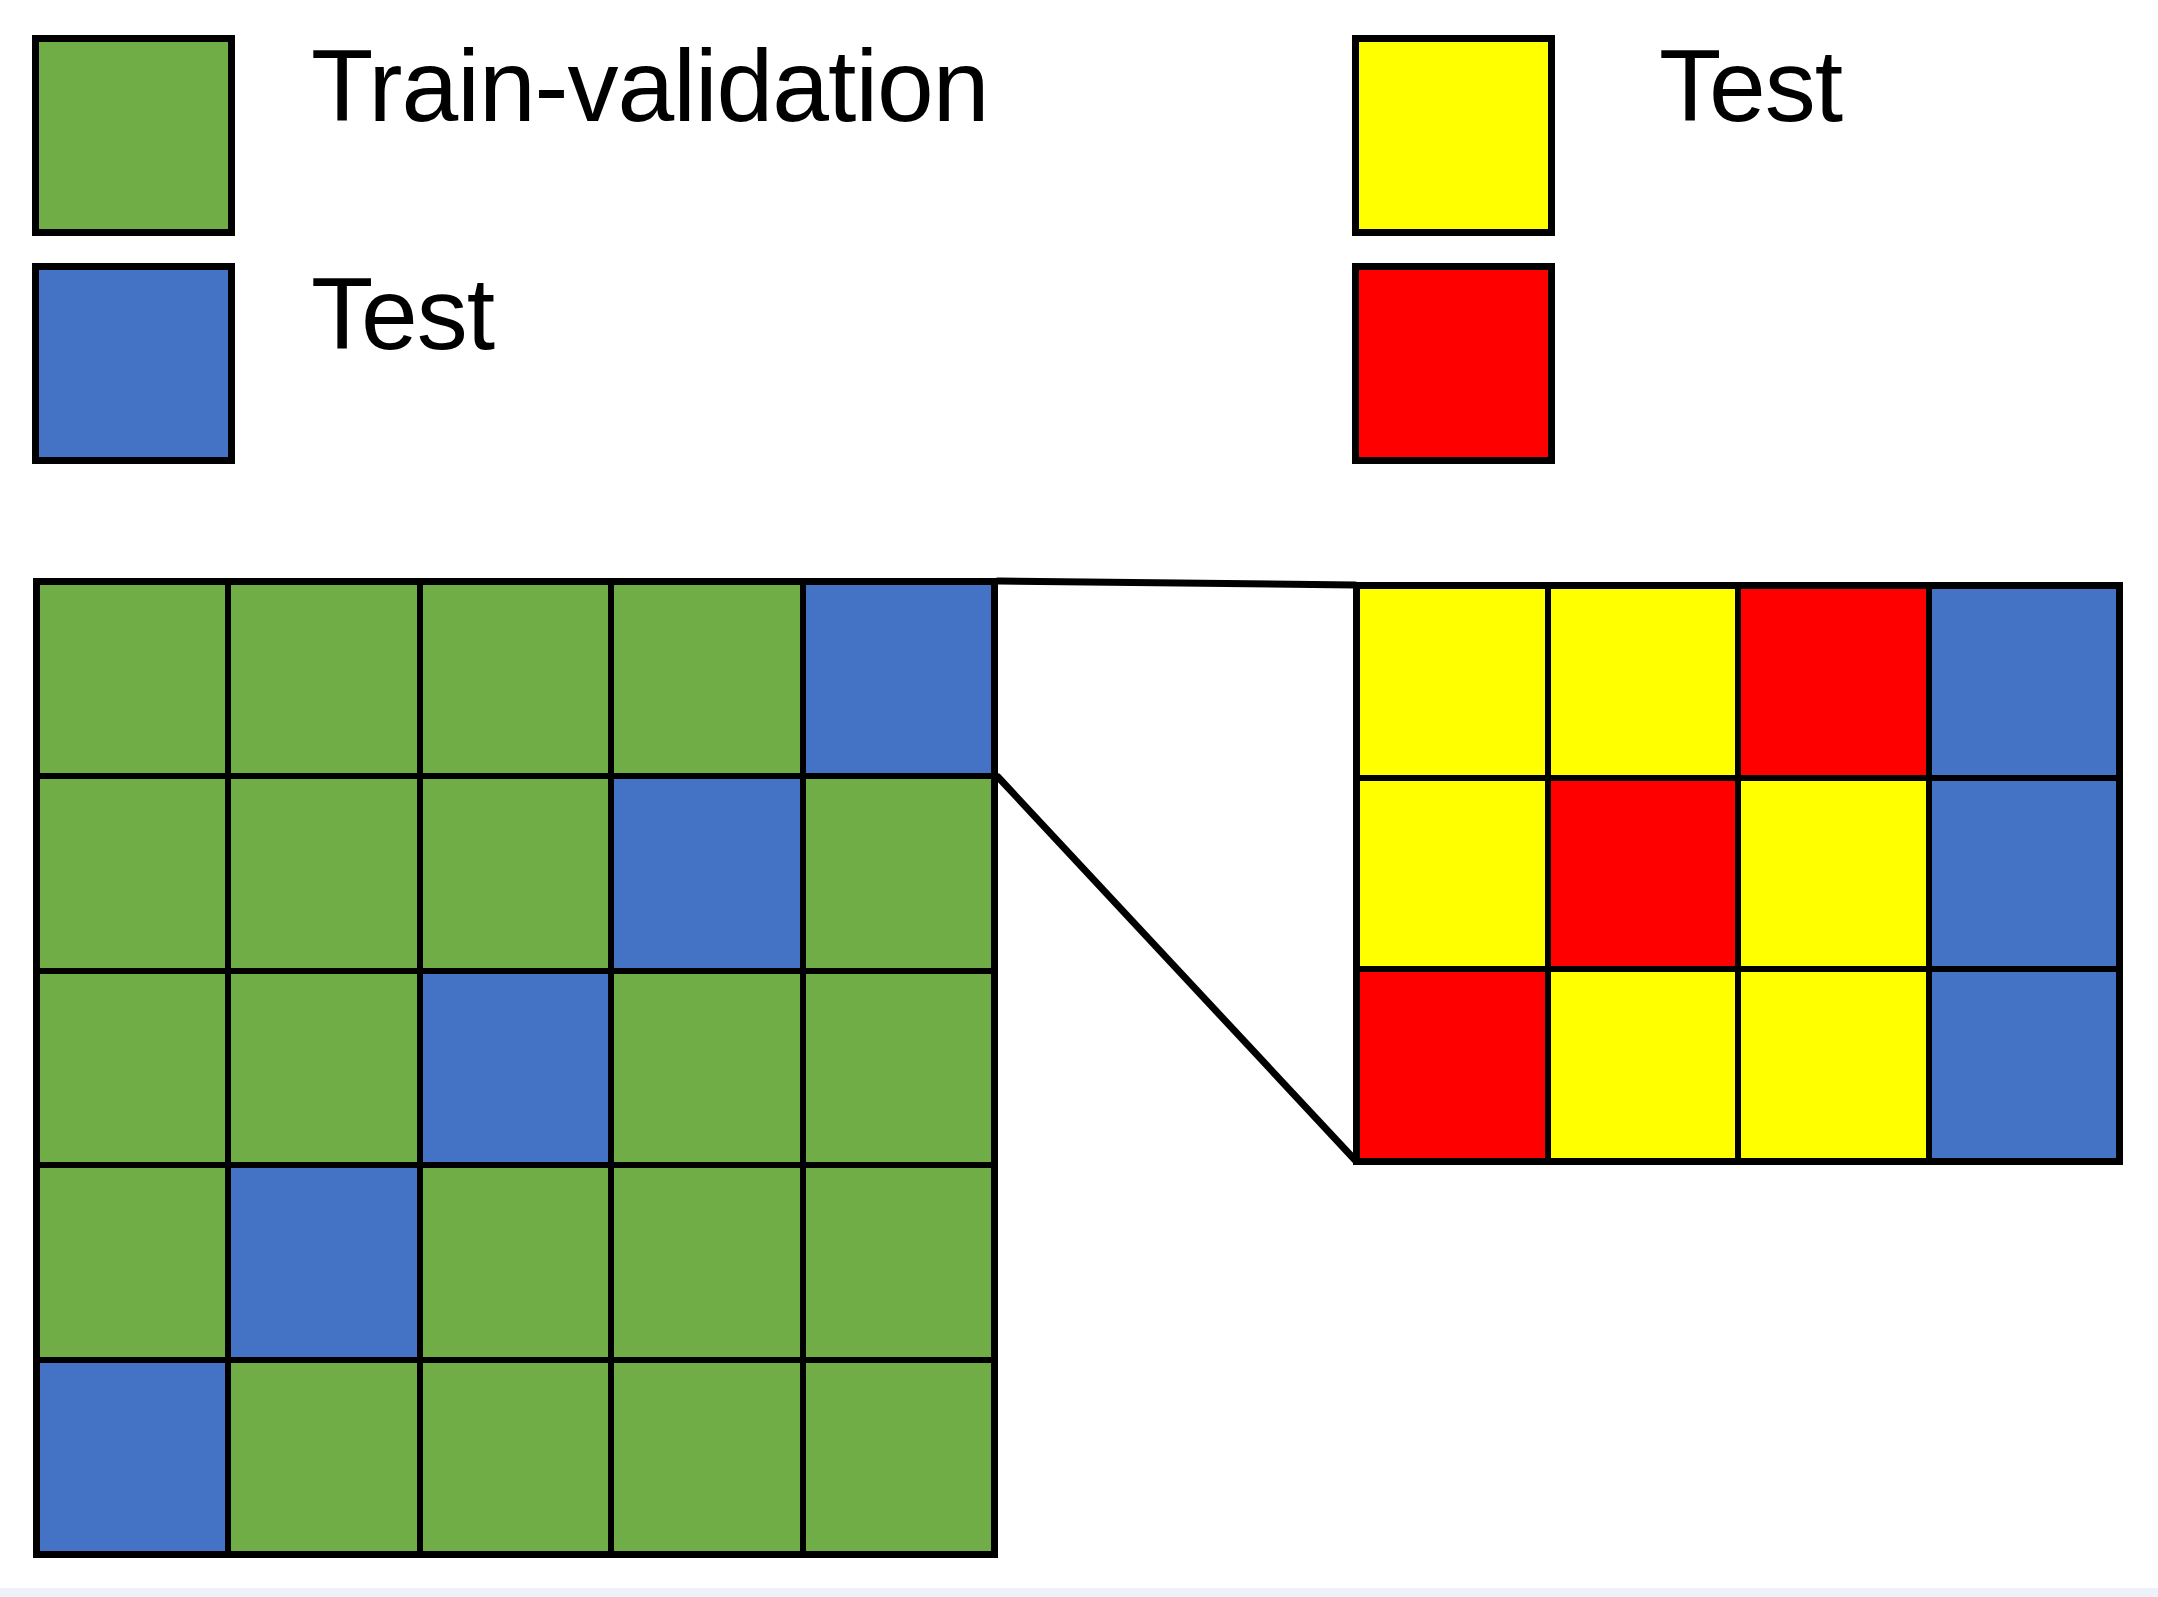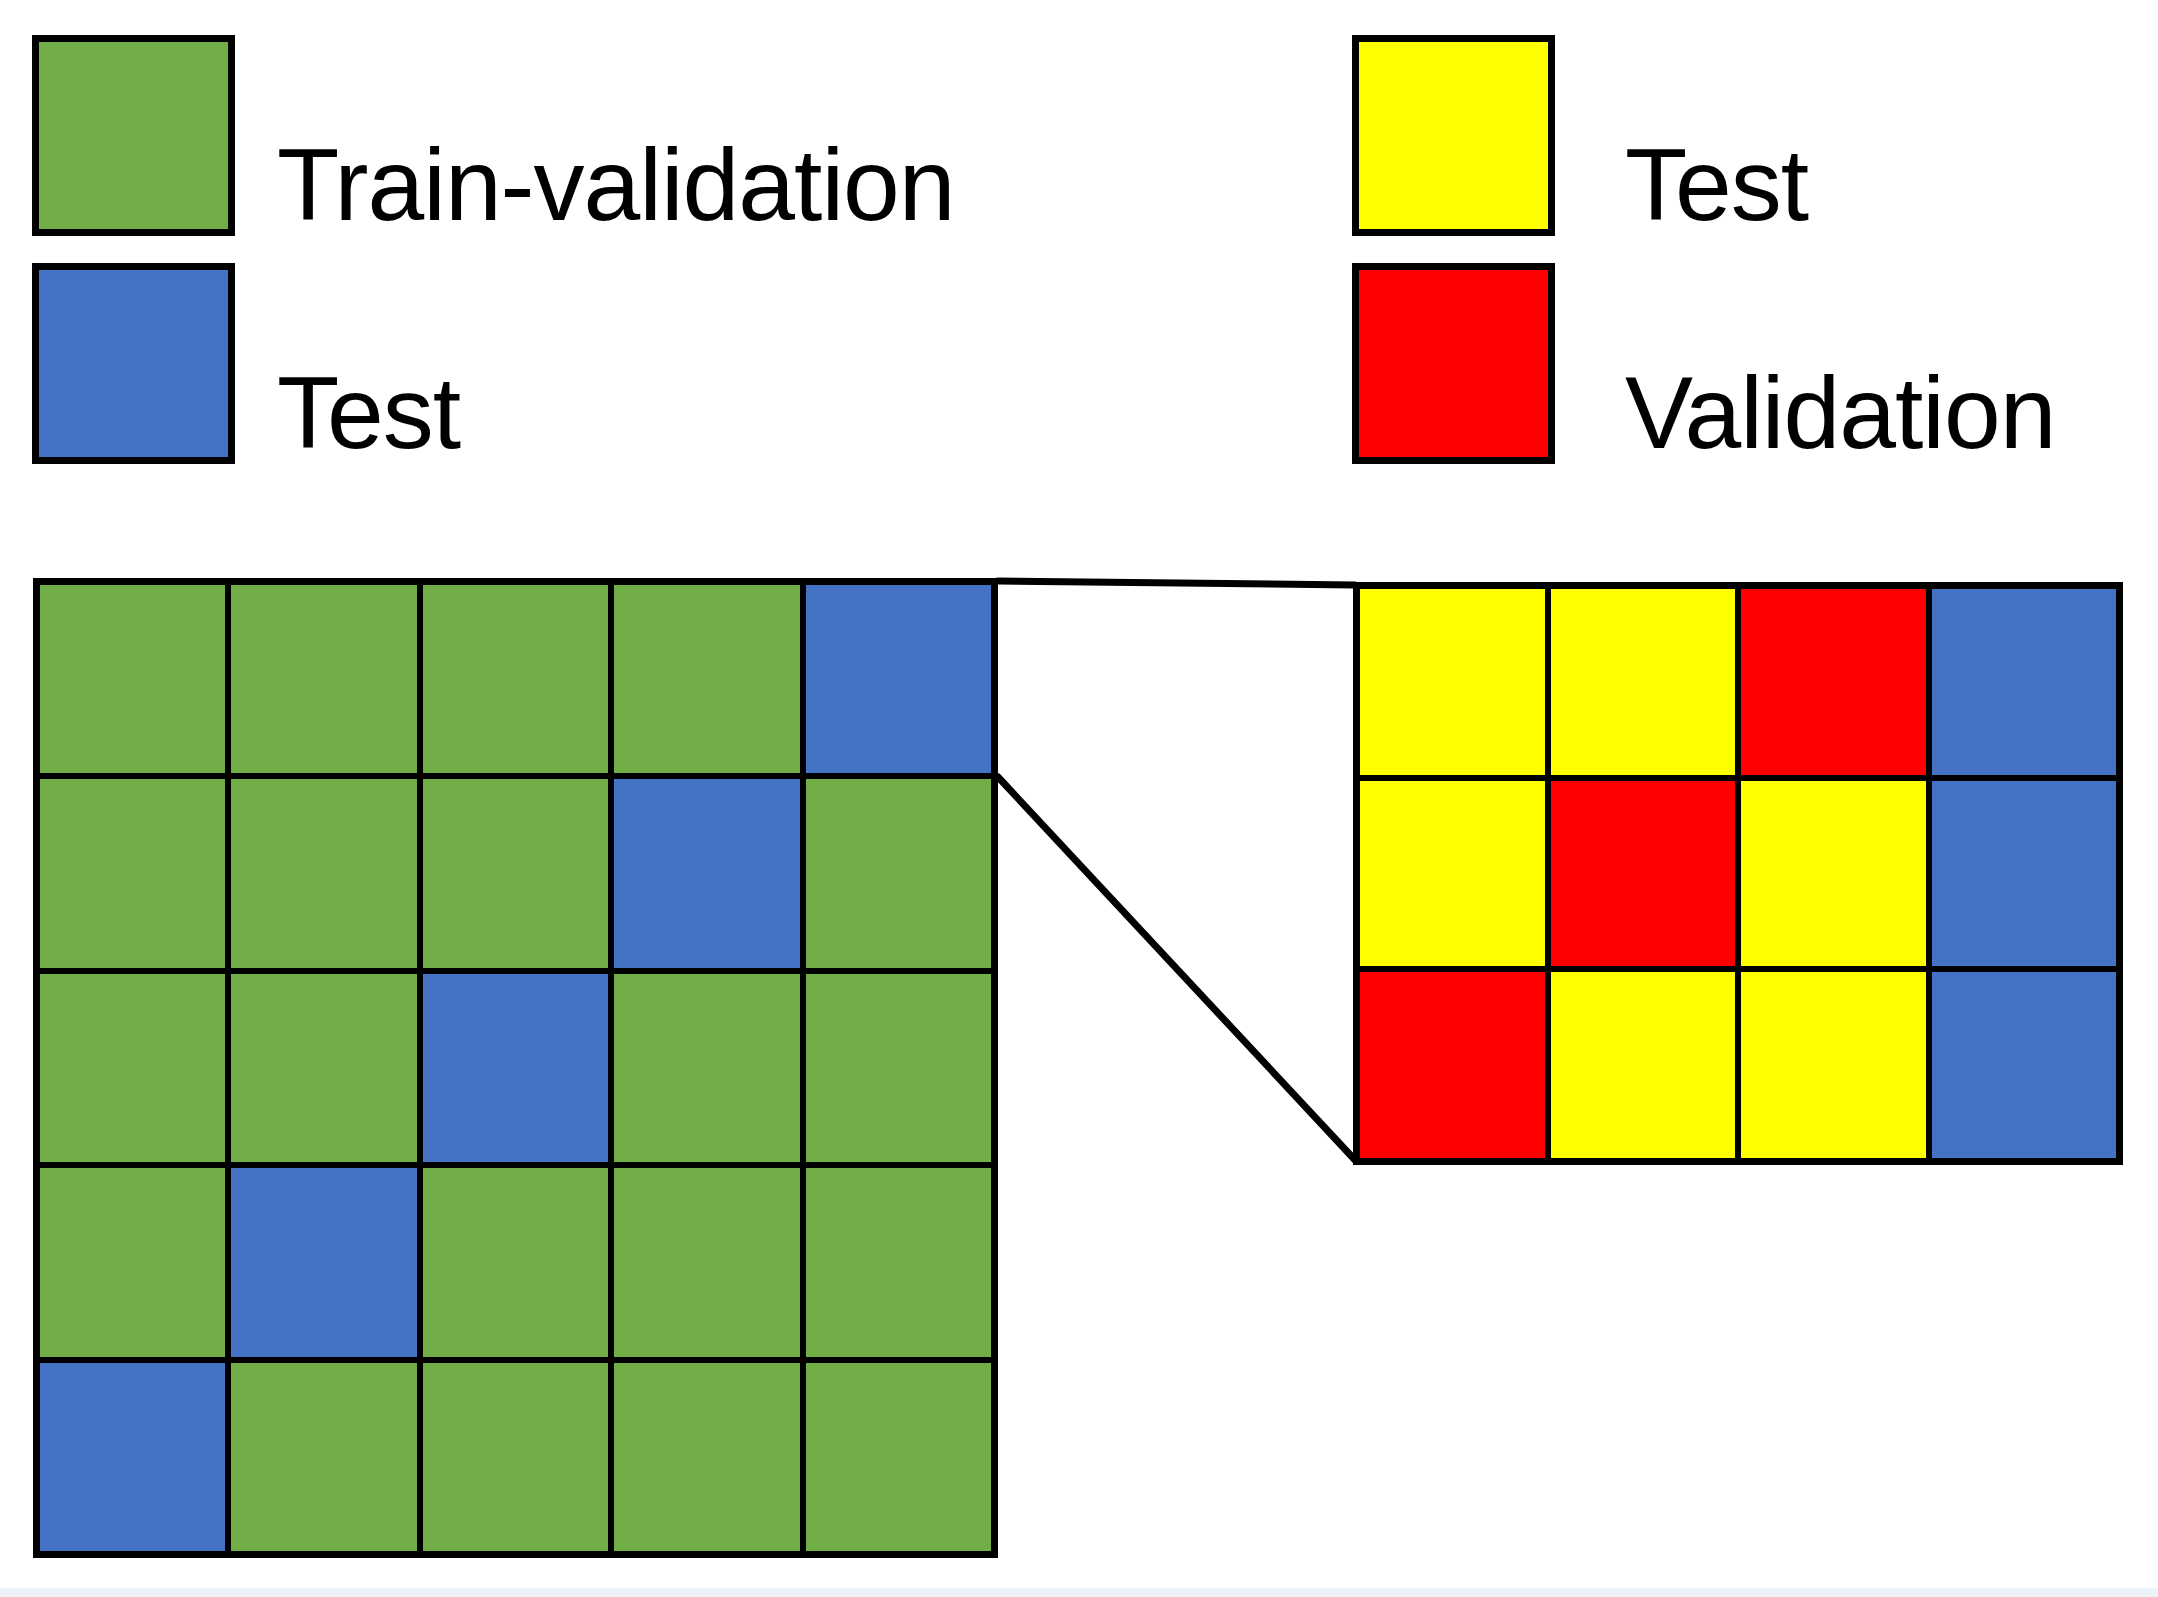--- a/index.html
+++ b/index.html
@@ -14,21 +14,22 @@
     background: var(--background, #ffffff);
     overflow: hidden;
     font-family: "Liberation Sans", sans-serif;
     color: #000000;
   }
 
   
   .legend-item {
     position: absolute;
     display: flex;
-    align-items: flex-end;
+    align-items: flex-start;
+    gap: 34px;
   }
   .swatch {
     width: 203px;
     height: 201px;
     border: 7px solid #000000;
     box-sizing: border-box;
     flex: 0 0 auto;
   }
   .legend-label {
     font-size: 102px;
@@ -104,21 +105,20 @@
     </div>
   </div>
 
   <div class="legend-right">
     <div class="legend-item" style="left:1352px; top:35px;">
       <div class="swatch" style="background: rgb(255, 255, 0);"></div>
       <div class="legend-label">Test</div>
     </div>
     <div class="legend-item" style="left:1352px; top:263px;">
       <div class="swatch" style="background: rgb(255, 0, 0);"></div>
-      <div class="legend-label">Validation</div>
     </div>
   </div>
 
   <svg class="connector-svg" viewBox="0 0 2158 1597" aria-hidden="true">
     <line x1="998" y1="581" x2="1355" y2="585"></line>
     <line x1="998" y1="777" x2="1355" y2="1160"></line>
   </svg>
 
   <div id="outer-grid" class="fold-grid" style="grid-template-columns: repeat(5, 1fr); grid-template-rows: repeat(5, 1fr);">
       <div class="cell" style="background: rgb(112, 173, 71);"></div>

